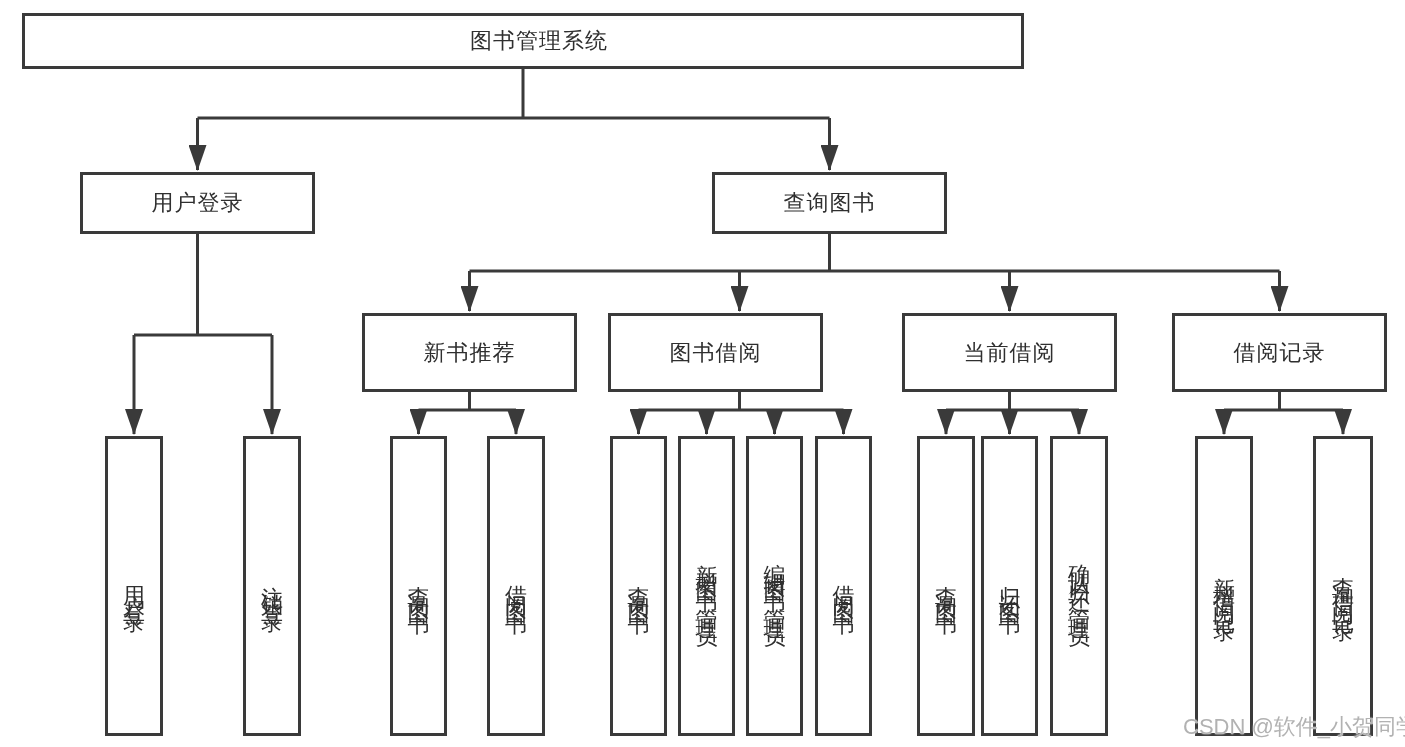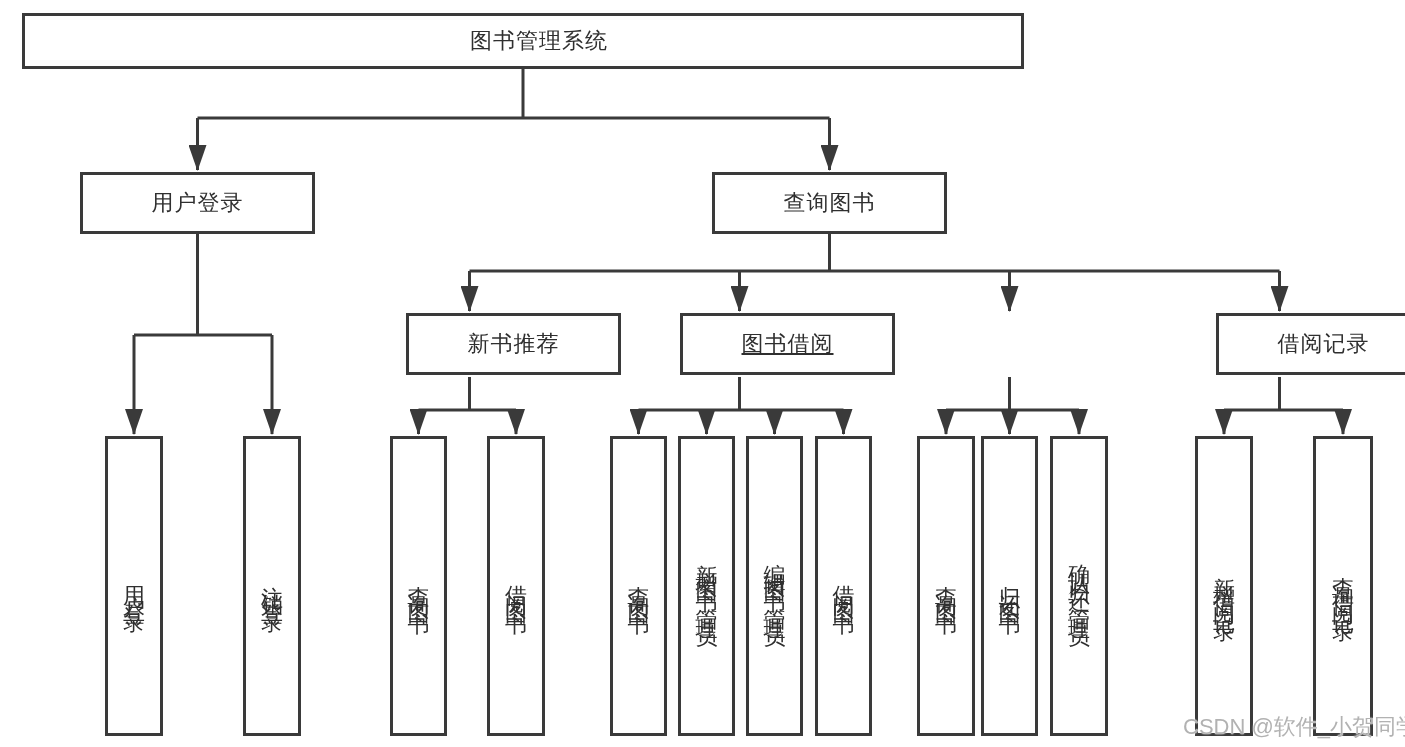--- a/index.html
+++ b/index.html
@@ -33,23 +33,23 @@
     writing-mode: vertical-rl;
     text-orientation: mixed;
     letter-spacing: 9px;
     line-height: 1;
     white-space: nowrap;
   }
   
   .n-root           { left: 22px;   top: 13px;  width: 1002px; height: 56px; padding-left: 32px; }
   .n-user-login     { left: 80px;   top: 172px; width: 235px;  height: 62px; }
   .n-book-mgmt      { left: 712px;  top: 172px; width: 235px;  height: 62px; }
-  .n-l3             { top: 313px; height: 62px; width: 215px; margin-left: 44px; }
+  .n-l3             { top: 313px; height: 79px; width: 215px; }
   .n-recommend      { left: 362px;  }
-  .n-borrow         { left: 636px; text-decoration: underline;  }
+  .n-borrow         { left: 608px;  }
   .n-current        { left: 902px;  }
   .n-record         { left: 1172px; }
   .leaf             { top: 436px; height: 300px; width: 58px; }
   .lf-a1 { left: 105px;  }
   .lf-a2 { left: 243px;  }
   .lf-b1 { left: 390px; width: 57px; }
   .lf-b2 { left: 487px;  }
   .lf-c1 { left: 610px; width: 57px; }
   .lf-c2 { left: 678px; width: 57px; }
   .lf-c3 { left: 746px; width: 57px; }
@@ -128,20 +128,23 @@
   <div class="node n-book-mgmt">
     <span>查询图书</span>
   </div>
 
   <div class="node n-l3 n-recommend">
     <span>新书推荐</span>
   </div>
   <div class="node n-l3 n-borrow">
     <span>图书借阅</span>
   </div>
+  <div class="node n-l3 n-current">
+    <span>当前借阅</span>
+  </div>
   <div class="node n-l3 n-record">
     <span>借阅记录</span>
   </div>
 
   <div class="node leaf lf-a1">
     <span class="v-label">用户登录</span>
   </div>
   <div class="node leaf lf-a2">
     <span class="v-label">注销登录</span>
   </div>

